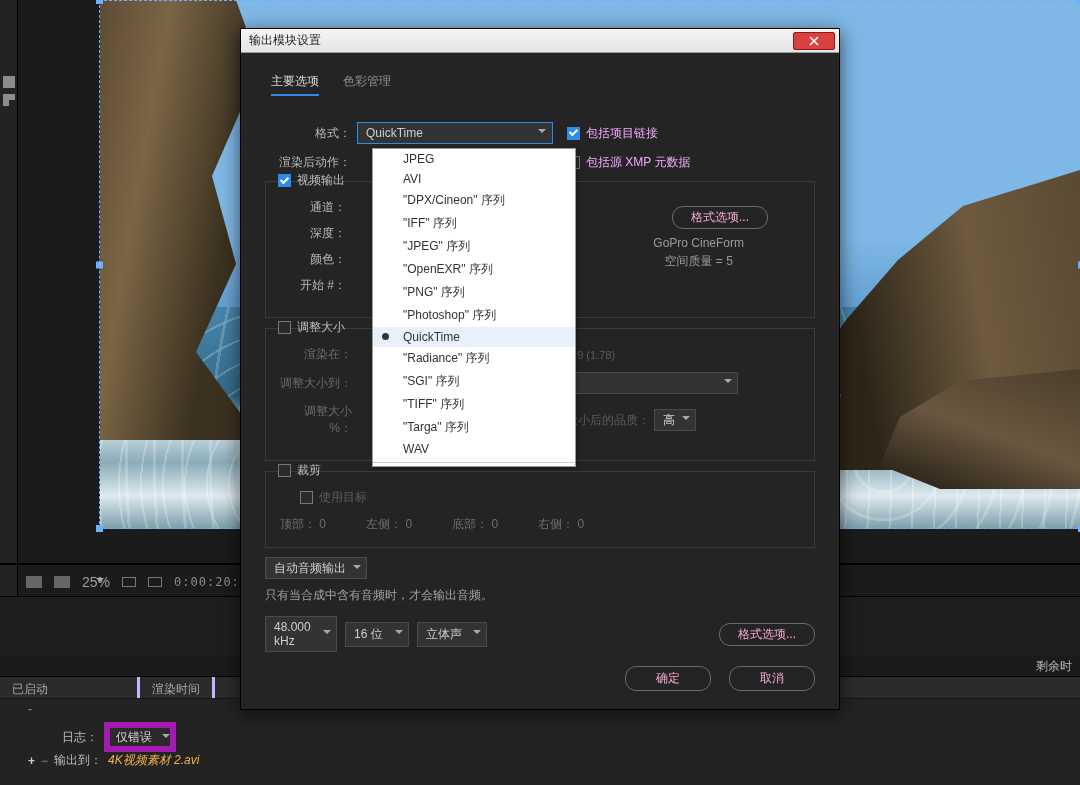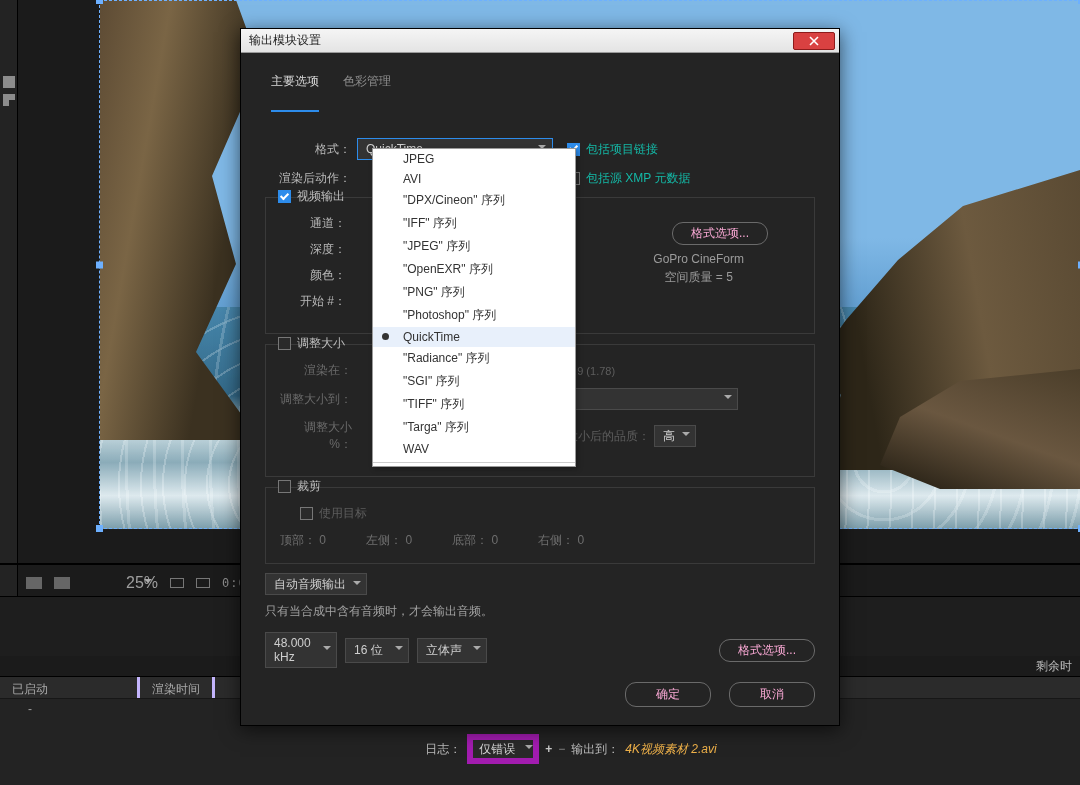--- a/index.html
+++ b/index.html
@@ -16,61 +16,61 @@
   .rock-r2{position:absolute;right:0;bottom:40px;width:200px;height:120px;background:linear-gradient(200deg,#4b3e2a 0%,#6a5740 50%,#1f1a10 100%);clip-path:polygon(100% 0,40% 10%,10% 40%,0 80%,30% 100%,100% 100%);}
   .marquee{position:absolute;top:0;left:99px;width:983px;height:529px;border:1px dashed #6db0ff;}
   .handle{position:absolute;width:7px;height:7px;background:#6db0ff;}
   .h-tl{top:-4px;left:-4px}.h-tr{top:-4px;right:-4px}.h-bl{bottom:-4px;left:-4px}.h-br{bottom:-4px;right:-4px}
   .h-ml{top:50%;left:-4px;transform:translateY(-50%)}.h-mr{top:50%;right:-4px;transform:translateY(-50%)}
   .left-rail{position:absolute;top:0;left:0;width:18px;height:600px;background:#232323;border-right:1px solid #000;}
   .rail-icon{width:12px;height:12px;margin:76px 3px 6px;background:#8c8c8c;}
   .rail-icon2{width:12px;height:12px;margin:6px 3px;background:#8c8c8c;clip-path:polygon(0 100%,50% 100%,50% 50%,100% 50%,100% 0,0 0);}
   .footer-tools{position:absolute;left:26px;top:574px;display:flex;align-items:center;gap:12px;color:#9e9e9e;}
   .tool-ico{width:16px;height:12px;background:#666;}
-  .zoom-sel{border:none;background:transparent;color:#9e9e9e;font-size:16px;margin-left:44px;}
+  .zoom-sel{border:none;background:transparent;color:#9e9e9e;font-size:14px;}
   .timecode{font-family:monospace;color:#8b8b8b;letter-spacing:1px;}
   .cam-ico{width:14px;height:10px;border:1px solid #777;}
   .snap-ico{width:14px;height:10px;border:1px solid #777;position:relative;}
   
   .strip1{position:absolute;left:0;right:0;top:563px;height:2px;background:#000;}
   .strip2{position:absolute;left:0;right:0;top:596px;height:60px;background:#1e1e1e;border-top:1px solid #000;}
   .remain{position:absolute;right:8px;top:658px;color:#bcbcbc;text-align:center;}
   .queue{position:absolute;left:0;right:0;top:676px;height:109px;background:#232323;border-top:1px solid #000;}
   .queue-hdr{display:flex;height:22px;background:#2b2b2b;border-bottom:1px solid #171717;}
   .qh{padding:4px 12px;color:#a9a9a9;border-right:3px solid #c4b5fd;}
   .qh.small{width:140px;}
-  .queue-row{display:flex;height:60px;flex-direction:row;justify-content:center;gap:6px;padding-left:28px;align-items:center;}
+  .queue-row{display:flex;height:60px;flex-direction:column;justify-content:center;gap:6px;padding-left:28px;}
   .log-line{display:flex;align-items:center;gap:6px;}
   .log-lbl{width:70px;text-align:right;color:#bcbcbc;}
   .err-sel{background:#2a2a2a;color:#d6d6d6;border:6px solid #a21caf;padding:2px 18px 2px 6px;width:108px;appearance:none;position:relative;}
   .sel-wrap{position:relative;display:inline-block;}
   .sel-wrap::after{content:"";position:absolute;right:6px;top:50%;transform:translateY(-50%);border:4px solid transparent;border-top-color:#aaa;}
   .out-to{display:flex;align-items:center;gap:6px;}
   .plus-ico{color:#c9c9c9;font-weight:bold;}
   .minus-ico{color:#888;}
   .link-txt{color:#f0b24a;font-style:italic;cursor:pointer;}
   
   .dialog{position:absolute;left:240px;top:28px;width:600px;background:#242424;border:1px solid #000;box-shadow:0 4px 18px rgba(0,0,0,.6);}
   .titlebar{height:24px;background:linear-gradient(#f5f5f5,#e4e4e4);display:flex;align-items:center;justify-content:space-between;padding:0 4px 0 8px;border-bottom:1px solid #9a9a9a;}
   .titlebar-txt{color:#222;}
   .close-x{width:42px;height:18px;background:#d94141;border:1px solid #8e1b1b;border-radius:2px;display:flex;align-items:center;justify-content:center;}
   .close-x svg{width:10px;height:10px;}
   .dialog-body{padding:20px 24px 18px;}
   .tabs{display:flex;gap:24px;margin-bottom:26px;padding-left:6px;}
-  .tab{color:#8f8f8f;padding-bottom:20px;cursor:pointer;}
+  .tab{color:#8f8f8f;padding-bottom:4px;cursor:pointer;}
   .tab.active{color:#d9d9d9;border-bottom:2px solid #2d8ceb;}
   .row{display:flex;align-items:center;margin-bottom:10px;}
   .lbl{width:92px;text-align:right;color:#b8b8b8;padding-right:6px;}
   .lbl.s{width:72px;}
   .combo{position:relative;width:196px;height:22px;border:1px solid #2d8ceb;background:#333;color:#cfcfcf;display:flex;align-items:center;padding:0 18px 0 8px;cursor:pointer;}
   .combo::after{content:"";position:absolute;right:6px;top:50%;transform:translateY(-50%);border:4px solid transparent;border-top-color:#aaa;}
   .chk{width:13px;height:13px;border:1px solid #777;margin-right:6px;display:inline-flex;align-items:center;justify-content:center;background:#2a2a2a;}
   .chk.on{background:#2d8ceb;border-color:#2d8ceb;}
   .chk.on::after{content:"";width:3px;height:6px;border:solid #fff;border-width:0 2px 2px 0;transform:rotate(45deg) translate(-1px,-1px);}
-  .side-col{margin-left:14px;display:flex;align-items:center;color:#14b8a6;}
+  .side-col{margin-left:14px;display:flex;align-items:center;color:#f0abfc;}
   .panel{border:1px solid #3a3a3a;padding:12px 14px 14px;margin-top:6px;margin-bottom:10px;position:relative;}
   .panel-title{display:flex;align-items:center;margin:-22px 0 10px -2px;}
   .disabled{color:#5d5d5d;}
   .btn-oval{border:1px solid #6a6a6a;border-radius:11px;padding:3px 22px;color:#f9a8d4;background:transparent;cursor:pointer;}
   .btn-oval.sm{padding:2px 18px;}
   .gp-info{position:absolute;right:70px;top:52px;text-align:center;color:#9b9b9b;line-height:1.5;}
   .field-row{display:flex;align-items:center;margin-bottom:9px;}
   .sel-dark{background:#333;color:#cfcfcf;border:1px solid #4a4a4a;padding:3px 20px 3px 8px;appearance:none;}
   .audio-row{display:flex;gap:8px;align-items:center;margin-top:12px;}
   .audio-note{color:#a2a2a2;margin:10px 0;}

